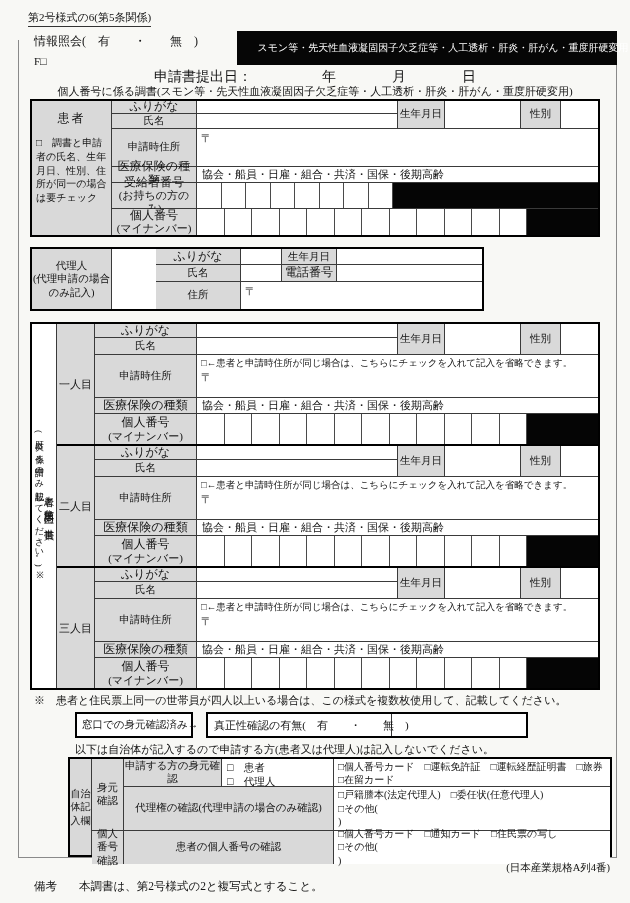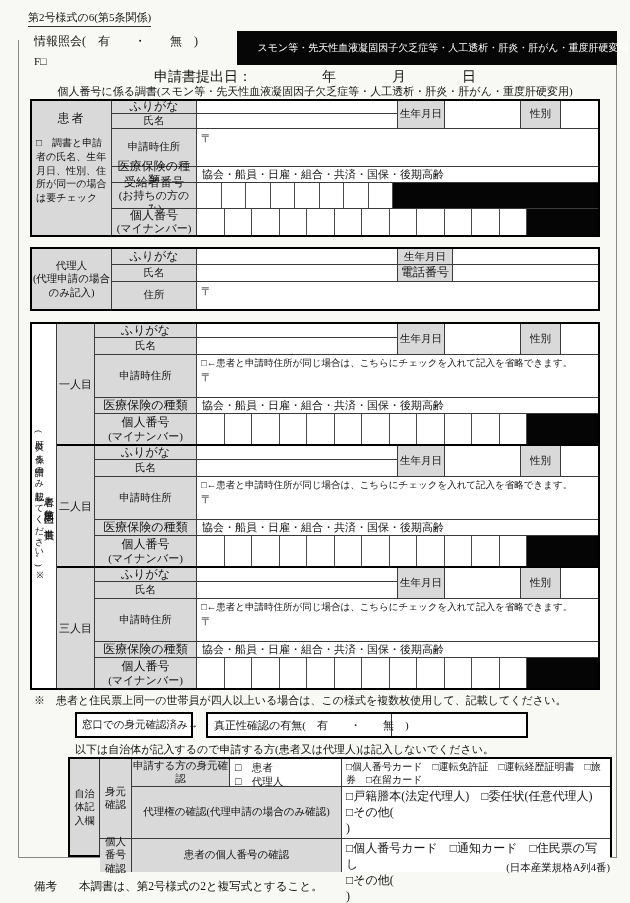--- a/index.html
+++ b/index.html
@@ -52,21 +52,21 @@
   .two-line { flex-direction:column; justify-content:center; }
   .small1 { font-size:12px; }
   .small2 { font-size:11px; }
   .cells { display:flex; }
   .cells8 { width:196px; }
   .cells12 { width:330px; }
   .numcell { flex:1; border-right:1px solid #4a4a4a; background:#fff; }
   .blackfill { flex:1; background:#050505; }
 
   
-  .t-agent { left:30px; top:247px; width:570px; height:64px; }
+  .t-agent { left:30px; top:247px; width:454px; height:64px;gap:44px; }
   .agent-side { width:80px; display:flex; flex-direction:column; align-items:center; justify-content:center; font-size:10.5px; text-align:center; line-height:1.3; }
   .r17 { height:17px; display:flex; }
 
   
   .t-house { left:30px; top:322px; width:570px; height:368px; }
   .vcol { width:25px; display:flex; flex-direction:row; align-items:center; justify-content:center; background:#fff; }
   .vtext { writing-mode:vertical-rl; text-orientation:mixed; font-size:9px; letter-spacing:1px; line-height:1.1; }
   .vtext-main { font-size:10px; }
   .house-main { flex:1; display:flex; flex-direction:column; }
   .member { display:flex; flex:1; border-bottom:2px solid #000; }
@@ -81,34 +81,34 @@
   
   .footnote { position:absolute; left:34px; top:693px; font-size:11px; }
   .box1 { position:absolute; left:75px; top:712px; width:118px; height:26px; border:2px solid #000; background:#fff;
           display:flex; align-items:center; padding-left:5px; font-size:10.5px; white-space:nowrap; }
   .box2 { position:absolute; left:206px; top:712px; width:322px; height:26px; border:2px solid #000; background:#fff; display:flex; }
   .box2-left { width:184px; border-right:1px solid #333; display:flex; align-items:center; padding-left:6px; font-size:11px; white-space:nowrap; }
   .muni-note { position:absolute; left:75px; top:742px; font-size:11px; }
 
   
   .t-muni { left:68px; top:757px; width:544px; height:100px; flex-direction:row; }
-  .mun-col1 { width:30px; font-size:10px; line-height:1.35; }
+  .mun-col1 { width:22px; font-size:10px; line-height:1.35; }
   .mun-rest { flex:1; display:flex; flex-direction:column; }
   .topgroup { display:flex; border-bottom:1px solid #3a3a3a; flex:1; }
   .mun-col2 { width:32px; font-size:10.5px; line-height:1.3; }
   .mun-rows { flex:1; display:flex; flex-direction:column; }
   .mun-r1 { display:flex; height:28px; border-bottom:1px solid #3a3a3a; }
   .mun-r2 { display:flex; flex:1; }
   .r1label { width:98px; font-size:10.5px; }
   .r1checks { width:112px; display:flex; flex-direction:column; justify-content:space-between; padding:2px 5px; font-size:10.5px; background:#fff; }
   .docs { flex:1; background:#fff; padding:1px 4px; font-size:10px; line-height:1.3; display:flex; flex-direction:column; justify-content:space-between; }
   .lab210 { width:210px; font-size:10.5px; padding:0 3px; }
   .paren-line { display:flex; justify-content:space-between; padding-right:4px;flex-direction:column; }
   .botgroup { display:flex; height:33px; }
-  .cnt2 { flex:1; background:#fff; padding:1px 4px; font-size:12px; line-height:1.35; display:flex; flex-direction:column; justify-content:space-between; }
+  .cnt2 { flex:1; background:#fff; padding:1px 4px; font-size:10px; line-height:1.35; display:flex; flex-direction:column; justify-content:center; }
 
   .jis-note { position:absolute; right:20px; top:861px; font-size:10.5px; }
   .remarks { position:absolute; left:34px; top:879px; font-size:11.5px; display:flex; }
   .remarks-text { margin-left:22px; }
 </style>
 </head>
 <body>
 
 <div class="sheet">
   <div class="edge-v" style="left:18px"></div>

